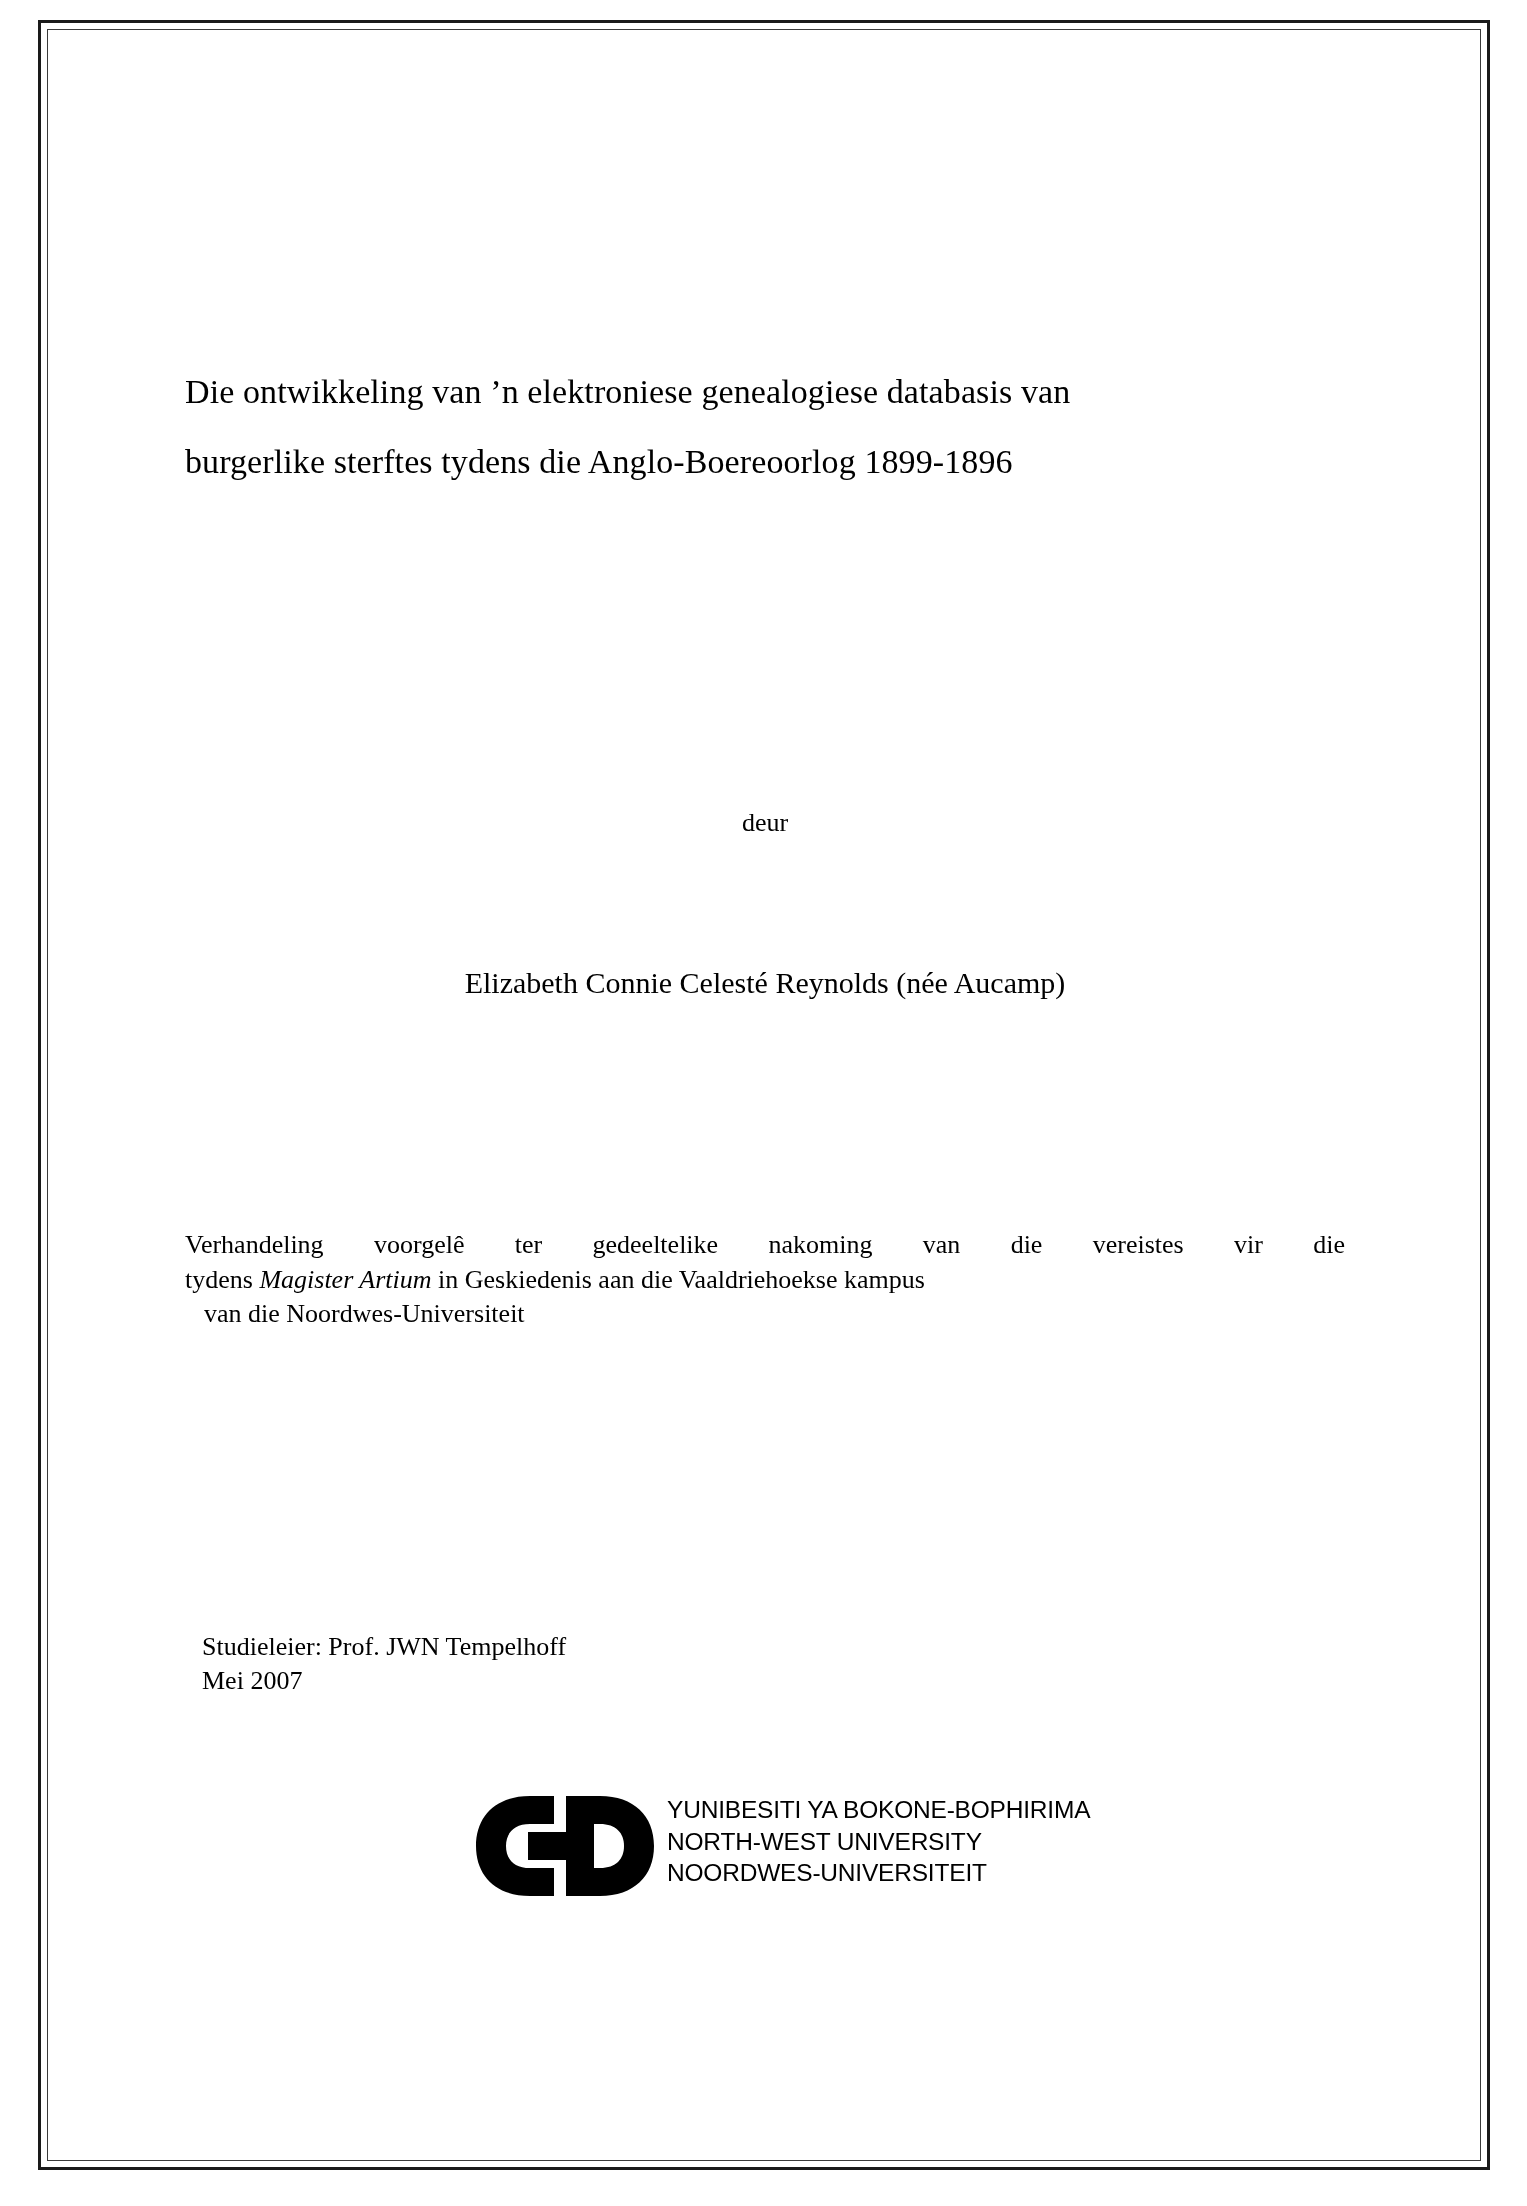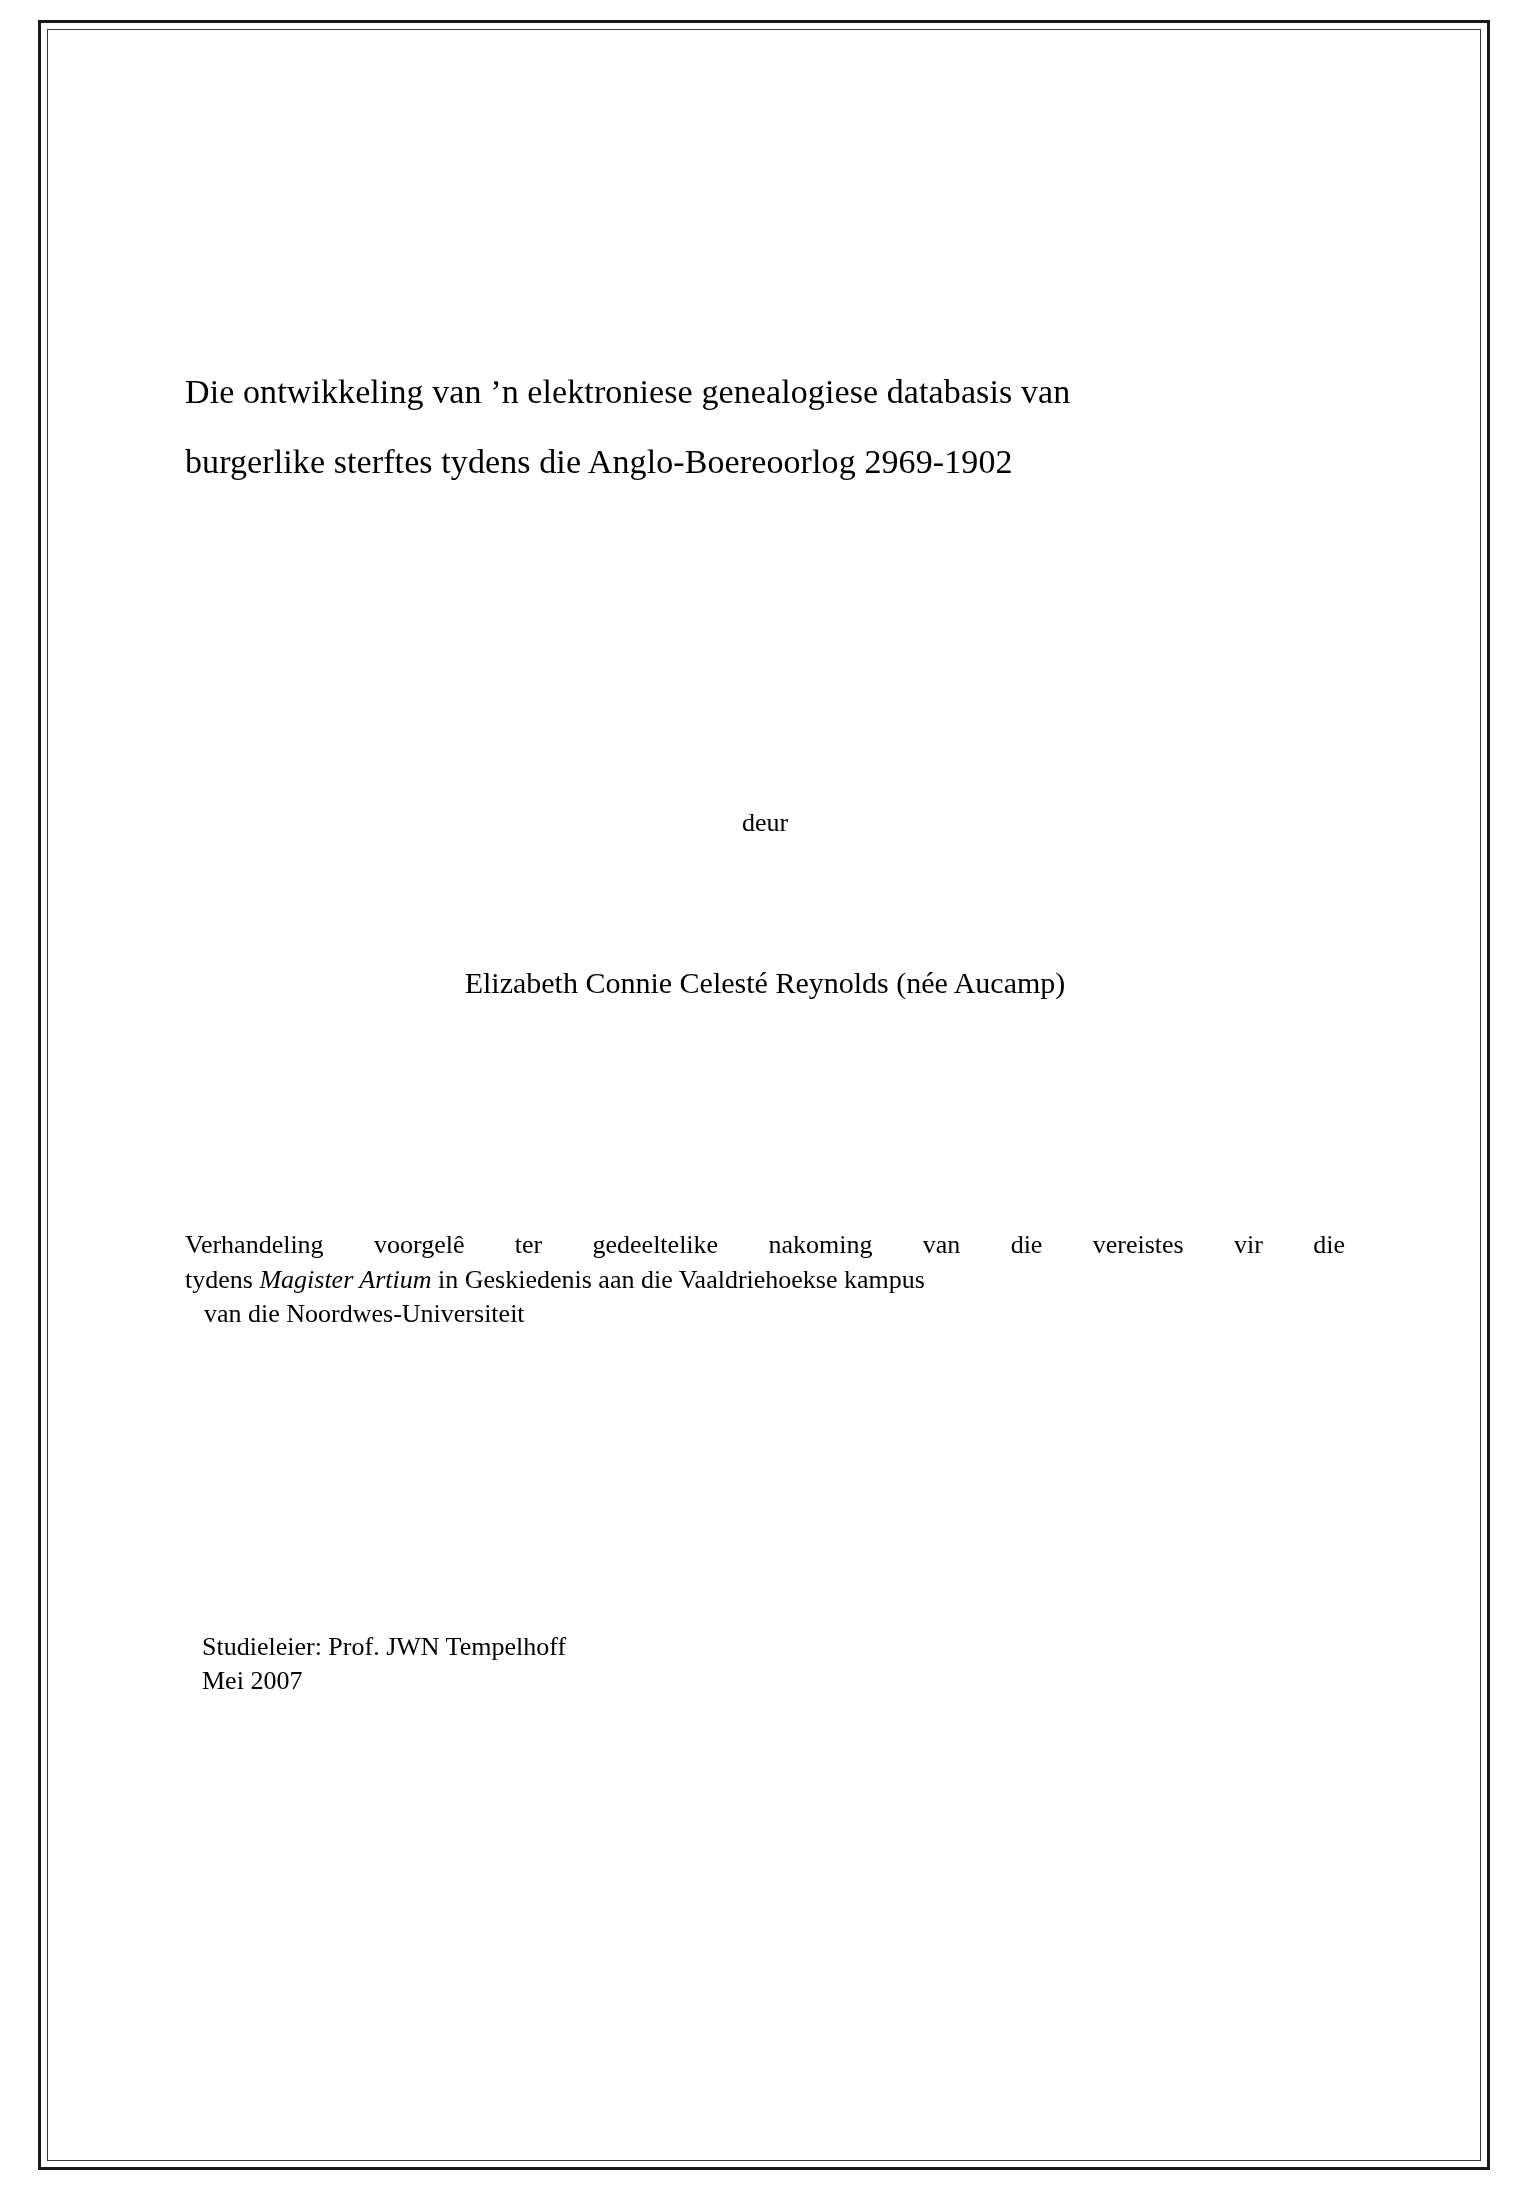--- a/index.html
+++ b/index.html
@@ -135,33 +135,46 @@
 
 <div class="page">
   <div class="page-frame">
     <div class="page-frame-inner"></div>
   </div>
 
   <div class="content">
 
     <div class="title">
       <span class="line1">Die ontwikkeling van ’n elektroniese genealogiese databasis van</span>
-      <span class="line2">burgerlike sterftes tydens die Anglo-Boereoorlog 2969-1902</span>
+      <span class="line2">burgerlike sterftes tydens die Anglo-Boereoorlog 1899-1896</span>
     </div>
 
     <div class="byline-deur">deur</div>
 
     <div class="author">Elizabeth Connie Celesté Reynolds (née Aucamp)</div>
 
     <div class="statement">
       <span class="just">Verhandeling voorgelê ter gedeeltelike nakoming van die vereistes vir die</span>
       <span class="l2"><span>tydens </span><em>Magister Artium</em><span> in Geskiedenis aan die Vaaldriehoekse kampus</span></span>
       <span class="l3">van die Noordwes-Universiteit</span>
     </div>
 
     <div class="supervisor">
       <span>Studieleier: Prof. JWN Tempelhoff</span>
       <span>Mei 2007</span>
     </div>
 
+    <div class="logo-block">
+      <svg class="logo-mark" viewBox="0 0 195 108" aria-hidden="true">
+        <path d="M60 4 C26 4 6 24 6 54 C6 84 26 104 60 104 L84 104 L84 76 L60 76 C44 76 36 67 36 54 C36 41 44 32 60 32 L84 32 L84 4 Z" fill="#000000"></path>
+        <rect x="58" y="40" width="60" height="28" fill="#000000"></rect>
+        <path d="M96 4 L130 4 C164 4 184 24 184 54 C184 84 164 104 130 104 L96 104 L96 76 L130 76 C146 76 154 67 154 54 C154 41 146 32 130 32 L96 32 Z" fill="#000000"></path>
+        <rect x="96" y="4" width="28" height="100" fill="#000000"></rect>
+      </svg>
+      <div class="logo-text">
+        <span>YUNIBESITI YA BOKONE-BOPHIRIMA</span>
+        <span>NORTH-WEST UNIVERSITY</span>
+        <span>NOORDWES-UNIVERSITEIT</span>
+      </div>
+    </div>
 
   </div>
 </div>
 
 </body></html>

